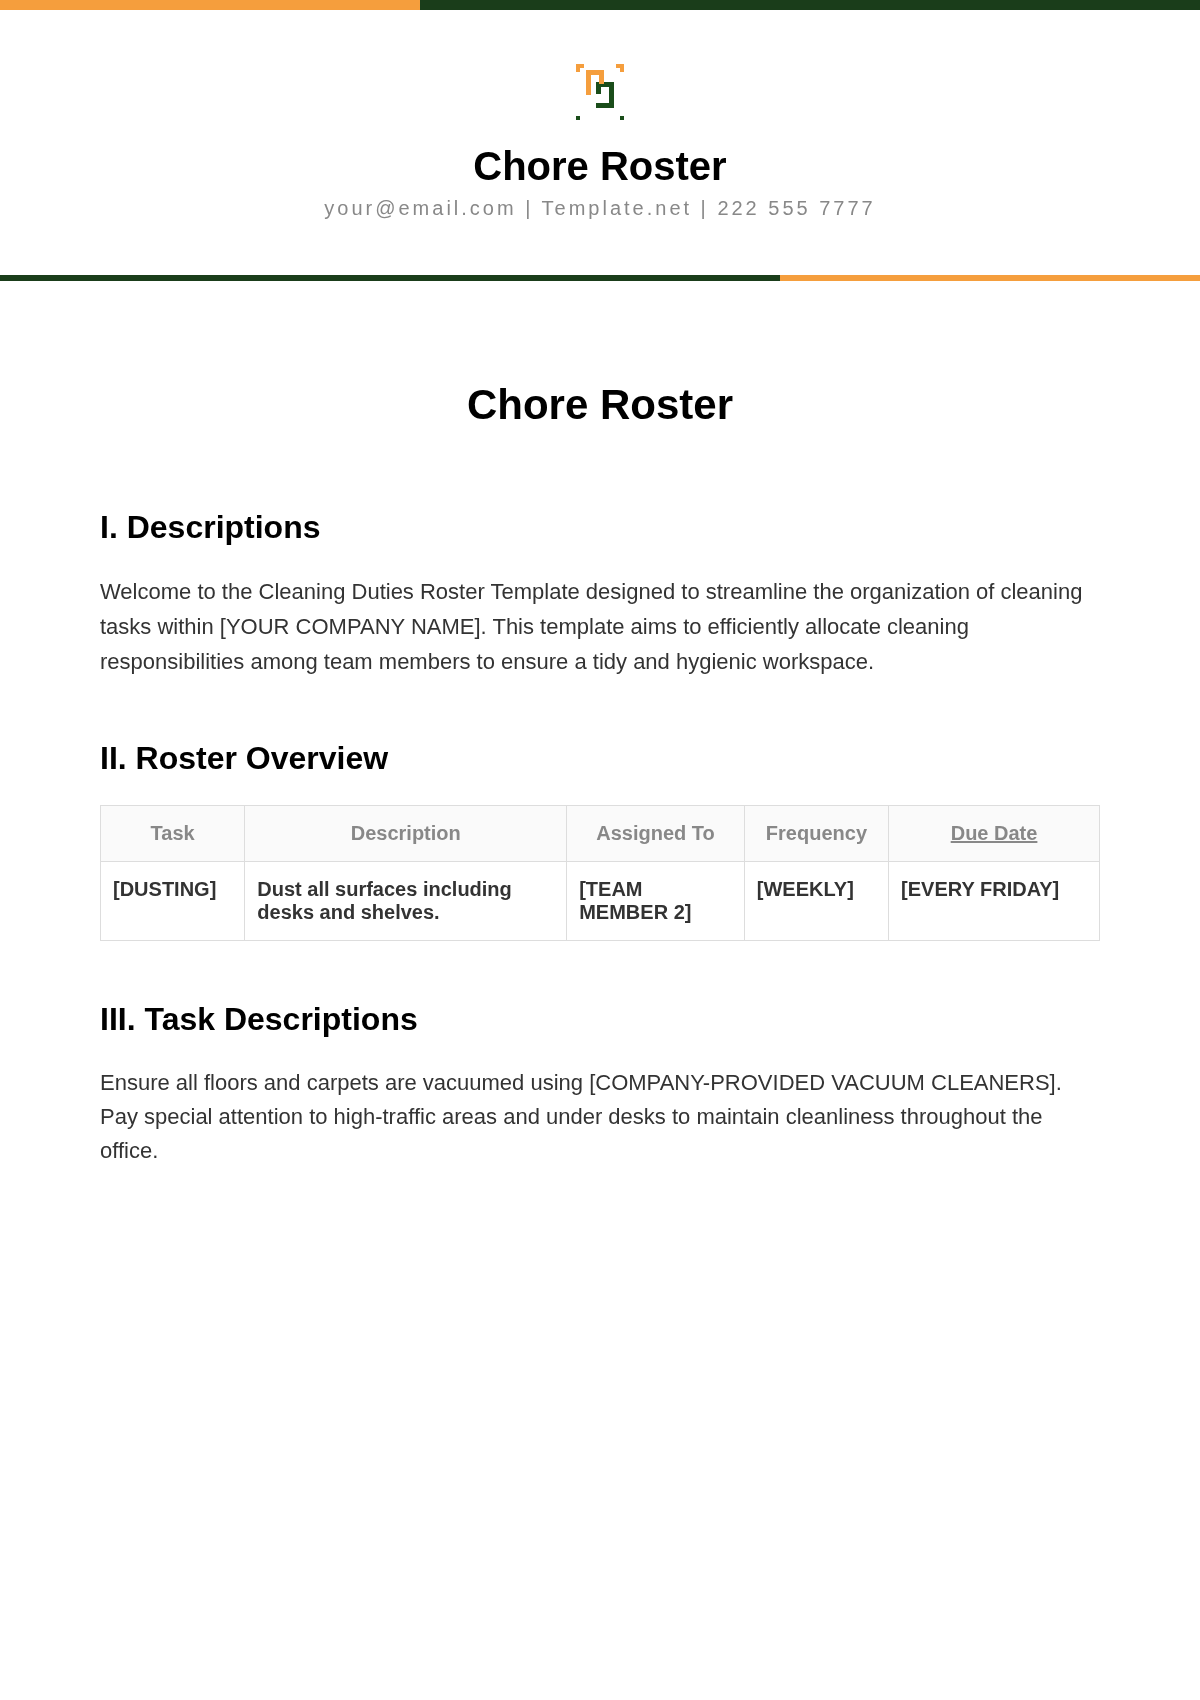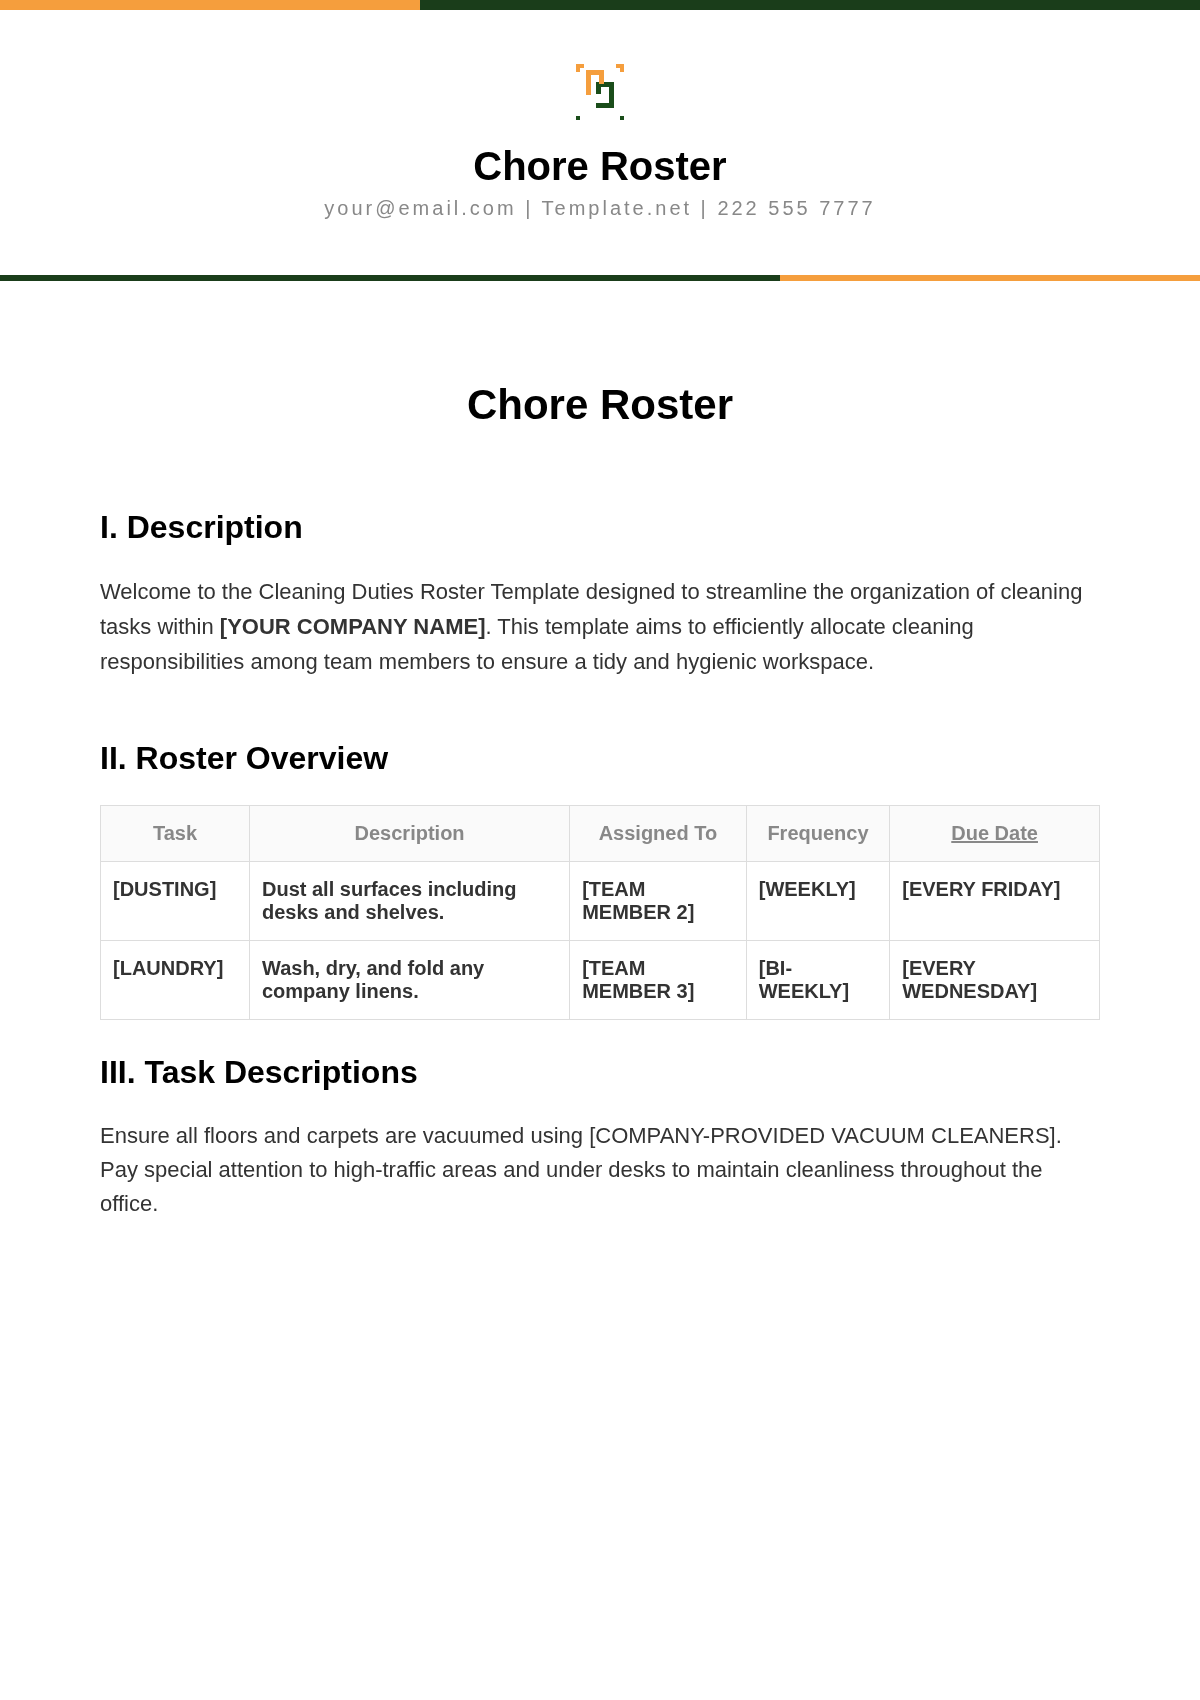--- a/index.html
+++ b/index.html
@@ -55,25 +55,25 @@
       font-size: 32px;
       font-weight: 700;
       margin-bottom: 28px;
     }
     .intro-text {
       font-size: 22px;
       line-height: 1.6;
       color: #333;
       margin-bottom: 60px;
     }
-    .intro-text b { font-weight: 700; }
+    .intro-text b { font-weight: 400; }
     table {
       width: 100%;
       border-collapse: collapse;
-      margin-bottom: 34px;
+      margin-bottom: 60px;
     }
     th, td {
       border: 1px solid #ddd;
       padding: 16px 12px;
       font-size: 20px;
       text-align: left;
       vertical-align: top;
     }
     th {
       background: #fafafa;
@@ -134,21 +134,21 @@
 </div>
 
 <div class="divider-bar">
   <div class="divider-green"></div>
   <div class="divider-orange"></div>
 </div>
 
 <div class="content">
   <h1 class="doc-title">Chore Roster</h1>
 
-  <h2 class="section-heading">I. Description</h2>
+  <h2 class="section-heading">I. Descriptions</h2>
   <p class="intro-text">
     <span>Welcome to the Cleaning Duties Roster Template designed to streamline the organization of cleaning tasks within </span><b>[YOUR COMPANY NAME]</b><span>. This template aims to efficiently allocate cleaning responsibilities among team members to ensure a tidy and hygienic workspace.</span>
   </p>
 
   <h2 class="section-heading">II. Roster Overview</h2>
   <table>
     <thead>
       <tr>
         <th class="col-task">Task</th>
         <th class="col-desc">Description</th>
@@ -158,27 +158,20 @@
       </tr>
     </thead>
     <tbody>
       <tr>
         <td>[DUSTING]</td>
         <td>Dust all surfaces including desks and shelves.</td>
         <td>[TEAM MEMBER 2]</td>
         <td>[WEEKLY]</td>
         <td>[EVERY FRIDAY]</td>
       </tr>
-      <tr>
-        <td>[LAUNDRY]</td>
-        <td>Wash, dry, and fold any company linens.</td>
-        <td>[TEAM MEMBER 3]</td>
-        <td>[BI-WEEKLY]</td>
-        <td>[EVERY WEDNESDAY]</td>
-      </tr>
     </tbody>
   </table>
 
   <h2 class="section-heading">III. Task Descriptions</h2>
 
   <p class="task-text">
     <span>Ensure all floors and carpets are vacuumed using </span><b>[COMPANY-PROVIDED VACUUM CLEANERS].</b><span> Pay special attention to high-traffic areas and under desks to maintain cleanliness throughout the office.</span>
   </p>
 
 </div>

